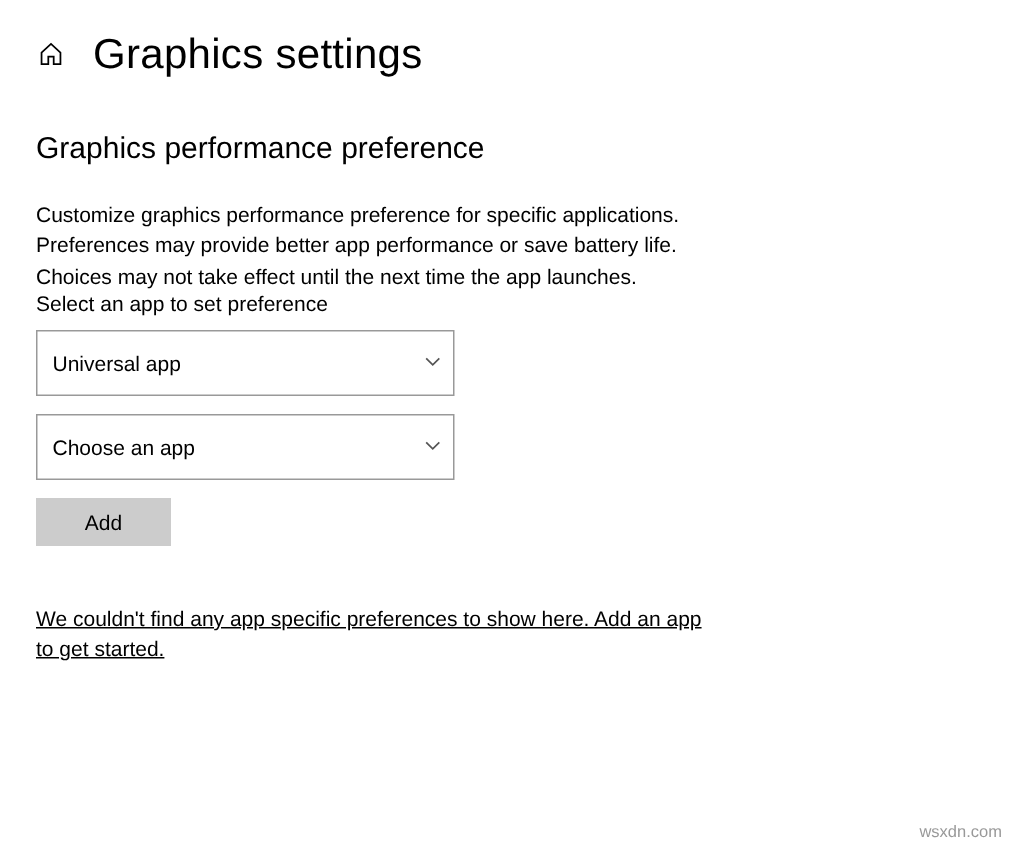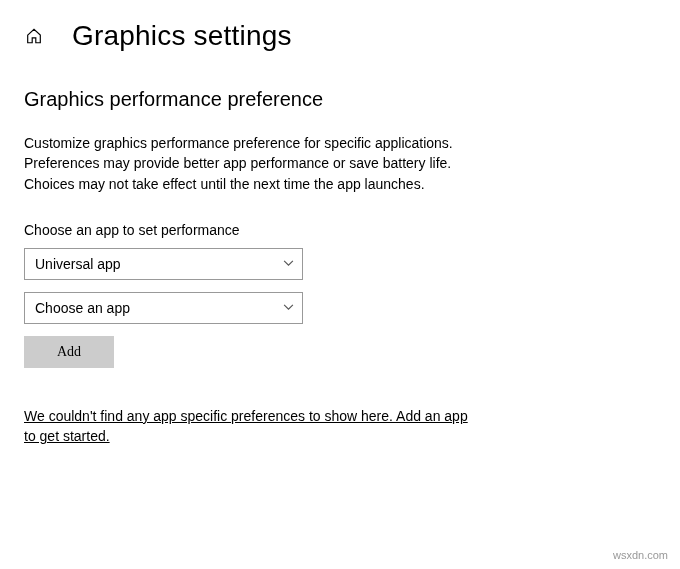--- a/index.html
+++ b/index.html
@@ -12,21 +12,21 @@
       background: #ffffff;
       color: #000000;
       width: 680px;
       height: 569px;
       padding: 20px 24px;
       position: relative;
     }
     .header {
       display: flex;
       align-items: center;
-      gap: 28px;
+      gap: 18px;
       margin-bottom: 36px;
     }
     .home-icon {
       width: 20px;
       height: 20px;
       display: flex;
       align-items: center;
       justify-content: center;
       cursor: pointer;
     }
@@ -44,29 +44,28 @@
     }
     .section-heading {
       font-size: 20px;
       font-weight: 400;
       margin-bottom: 22px;
     }
     .description {
       font-size: 14px;
       line-height: 1.45;
       max-width: 455px;
-      margin-bottom: 28px;
     }
     .label {
       font-size: 14px;
       margin-bottom: 10px;
     }
     .dropdown {
       width: 279px;
-      height: 32px;
+      height: 44px;
       border: 1px solid #999;
       background: #ffffff;
       display: flex;
       align-items: center;
       justify-content: space-between;
       padding: 0 8px 0 10px;
       font-size: 14px;
       cursor: pointer;
       margin-bottom: 12px;
     }
@@ -83,21 +82,21 @@
       fill: none;
       stroke: #555;
       stroke-width: 1.3;
     }
     .add-button {
       width: 90px;
       height: 32px;
       background: #cccccc;
       border: none;
       font-size: 14px;
-      font-family: Liberation Serif, serif;
+      font-family: Liberation Sans, sans-serif;
       cursor: pointer;
       margin-bottom: 38px;
       display: block;
     }
     .empty-message {
       font-size: 14px;
       line-height: 1.45;
       max-width: 455px;
       text-decoration: underline;
     }
@@ -119,21 +118,21 @@
       <path d="M3 9 L10 2.5 L17 9 L17 17.5 L12 17.5 L12 12 L8 12 L8 17.5 L3 17.5 Z"></path>
     </svg>
   </div>
   <h1 class="page-title">Graphics settings</h1>
 </div>
 
 <h2 class="section-heading">Graphics performance preference</h2>
 
 <p class="description">Customize graphics performance preference for specific applications. Preferences may provide better app performance or save battery life. Choices may not take effect until the next time the app launches.</p>
 
-<div class="label">Choose an app to set performance</div>
+<div class="label">Select an app to set preference</div>
 
 <div class="dropdown">
   <span>Universal app</span>
   <span class="chevron">
     <svg viewBox="0 0 12 8">
         <path d="M1 1 L6 6 L11 1"></path>
       </svg>
   </span>
 </div>
 

